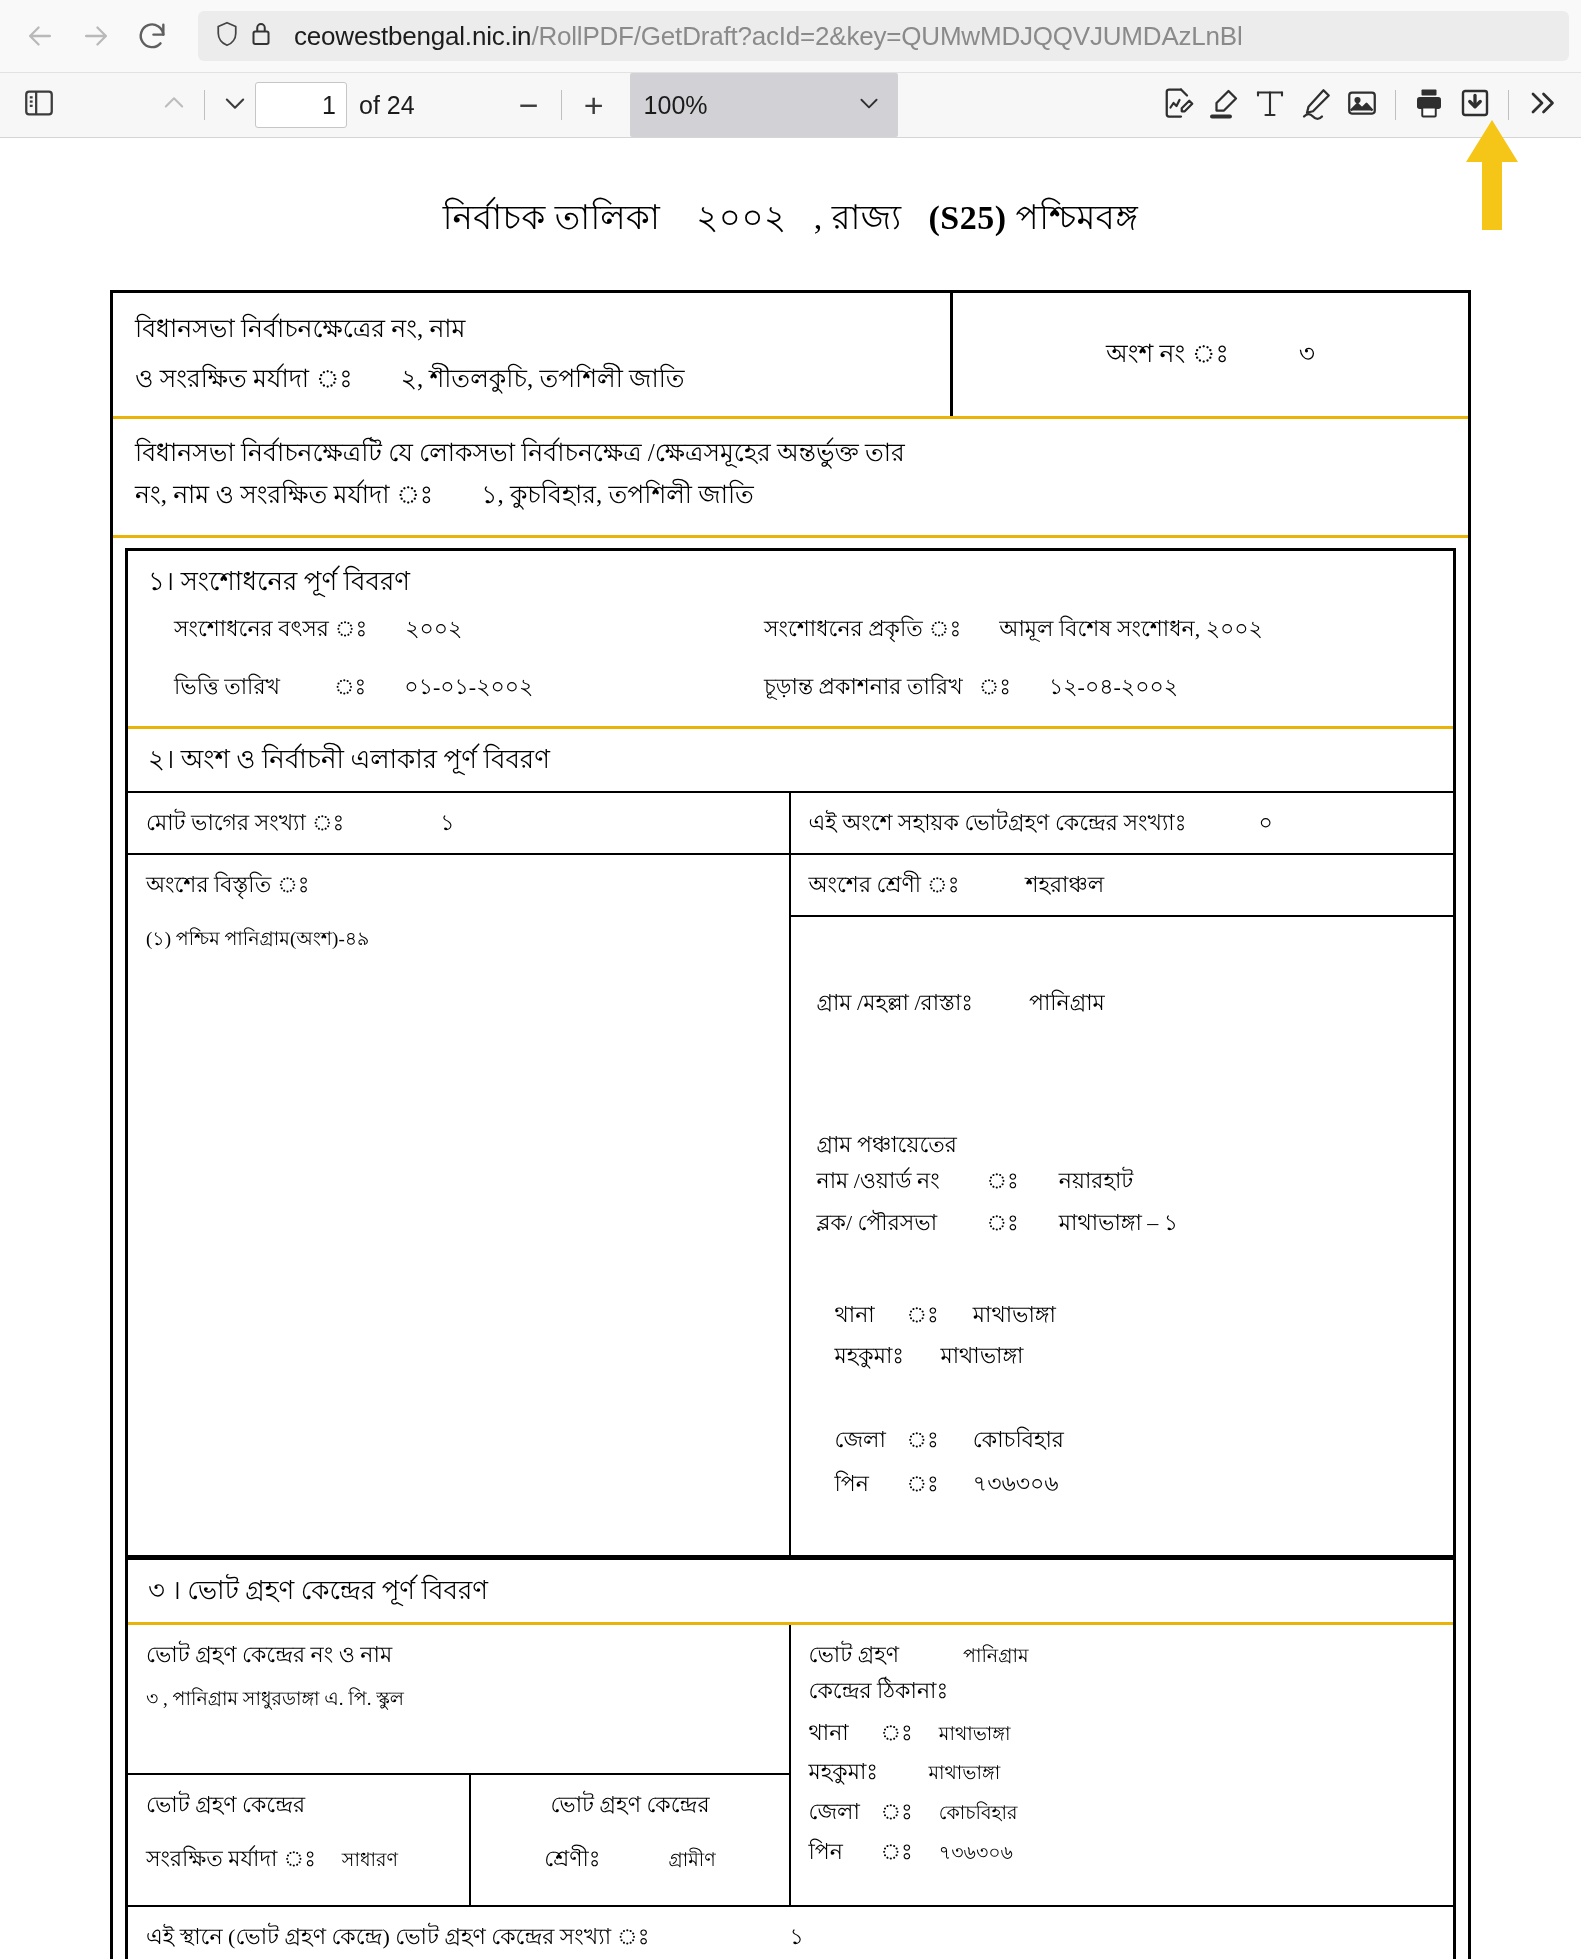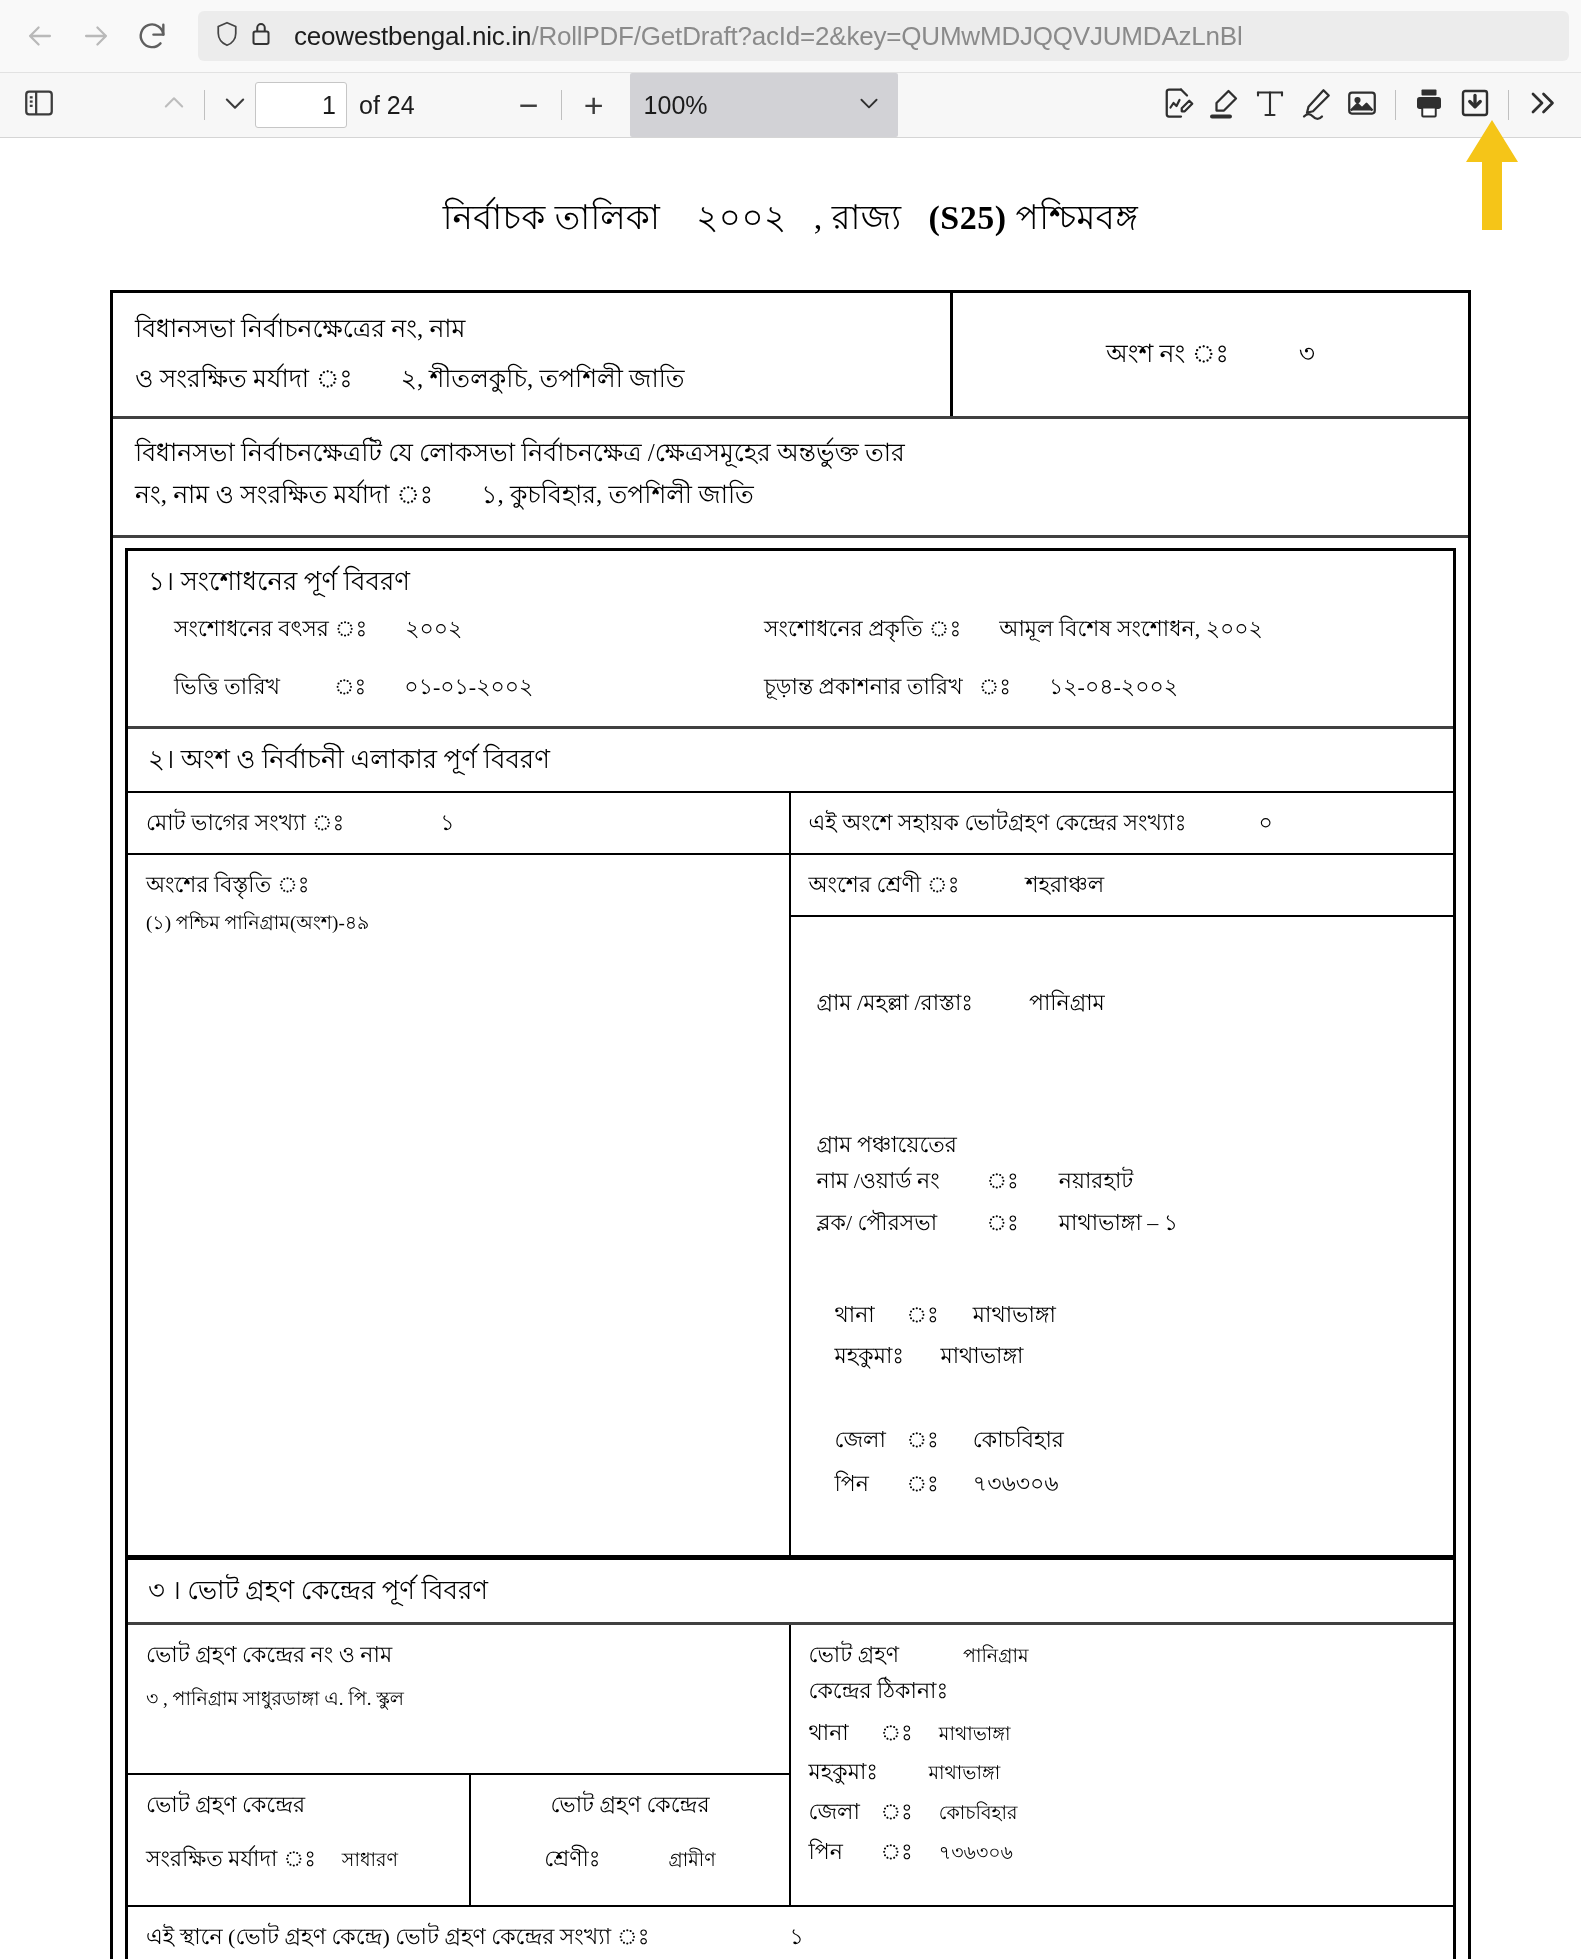--- a/index.html
+++ b/index.html
@@ -156,21 +156,21 @@
   }
   .doc-title .bold { font-weight: bold; }
 
   .frame {
     margin: 0 110px;
     border: 3px solid #000;
     background: #fff;
   }
   .row { display: flex; }
   .cell { padding: 14px 18px; }
-  .bb { border-bottom: 3px solid #404040; }
+  .bb { border-bottom: 3px solid #eab308; }
   .br { border-right: 3px solid #000; }
   .bb-thin { border-bottom: 2px solid #000; }
   .br-thin { border-right: 2px solid #000; }
 
   .bn { font-size: 22px; color: #000; line-height: 1.45;
         font-family: "Liberation Serif", "DejaVu Serif", serif; }
   .bn-lg { font-size: 25px; }
   .bn-sm { font-size: 19px; }
 
   .sect-head { font-size: 26px; padding: 12px 20px; }
@@ -451,21 +451,21 @@
                 <span class="k">এই অংশে সহায়ক ভোটগ্রহণ কেন্দ্রের সংখ্যাঃ</span>
                 <span class="v" style="margin-left:72px;">০</span>
               </div>
             </div>
           </div>
 
           <div class="row bb-thin">
 
             <div class="cell br-thin" style="width:50%; height:700px;">
               <div class="bn">অংশের বিস্তৃতি  ঃ</div>
-              <div class="bn bn-sm" style="margin-top:8px;">(১) পশ্চিম পানিগ্রাম(অংশ)-৪৯</div>
+              <div class="bn bn-sm" style="margin-top:24px;">(১) পশ্চিম পানিগ্রাম(অংশ)-৪৯</div>
             </div>
 
             <div style="width:50%;">
               <div class="cell bb-thin">
                 <div class="kv bn">
                   <span class="k">অংশের শ্রেণী ঃ</span>
                   <span class="v" style="margin-left:66px;">শহরাঞ্চল</span>
                 </div>
               </div>
 

